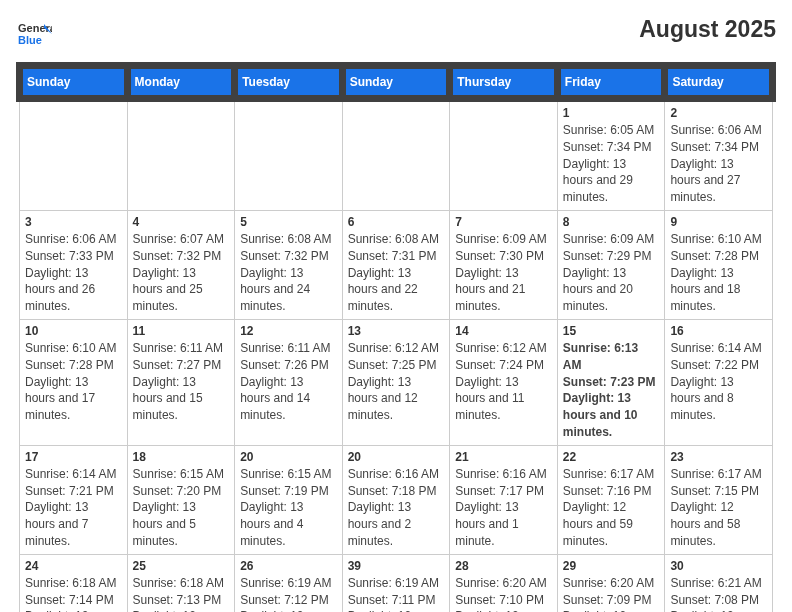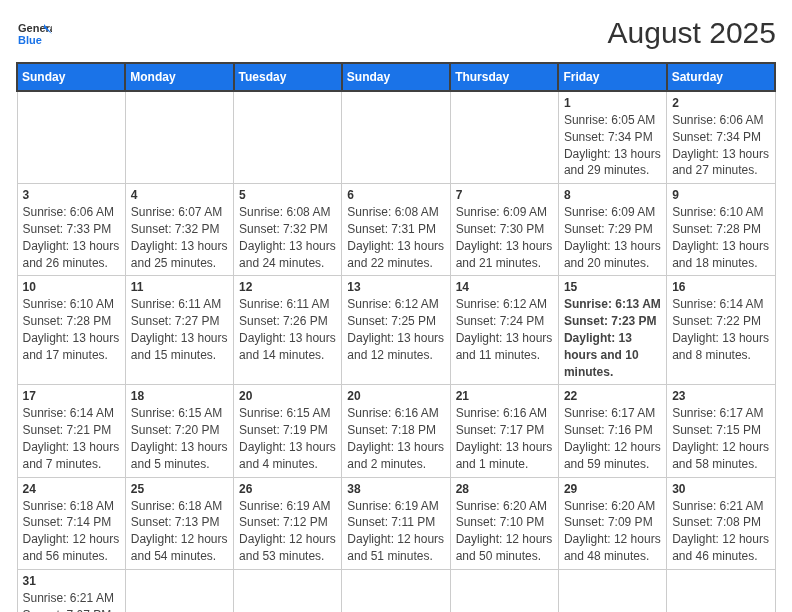--- a/index.html
+++ b/index.html
@@ -22,41 +22,41 @@
       gap: 4px;
     }
     .logo-icon {
       width: 36px;
       height: 36px;
     }
     .title-area {
       text-align: right;
     }
     .calendar-title {
-      font-size: 30px;
-      font-weight: normal;
+      font-size: 23px;
+      font-weight: bold;
       color: #333;
     }
     .calendar-subtitle {
       font-size: 14px;
       color: #555;
     }
     .calendar-table {
       width: 100%;
       border-collapse: collapse;
       border: 1px solid #ccc;
     }
     .calendar-table th {
       background-color: #1a73e8;
       color: #fff;
       font-size: 12px;
       font-weight: bold;
       padding: 6px 4px;
       text-align: left;
-      border: 2px solid #404040;
+      border: 7px solid #404040;
     }
     .calendar-table td {
       border: 1px solid #ccc;
       vertical-align: top;
       padding: 4px 5px;
       font-size: 10px;
       color: #333;
       width: calc(100% / 7);
       min-height: 80px;
     }
@@ -269,21 +269,21 @@
 Sunset: 7:13 PM
 Daylight: 12 hours and 54 minutes.</div>
         </td>
         <td>
           <div class="day-number">26</div>
           <div class="day-info" style="white-space: pre-line;">Sunrise: 6:19 AM
 Sunset: 7:12 PM
 Daylight: 12 hours and 53 minutes.</div>
         </td>
         <td>
-          <div class="day-number">38</div>
+          <div class="day-number">39</div>
           <div class="day-info" style="white-space: pre-line;">Sunrise: 6:19 AM
 Sunset: 7:11 PM
 Daylight: 12 hours and 51 minutes.</div>
         </td>
         <td>
           <div class="day-number">28</div>
           <div class="day-info" style="white-space: pre-line;">Sunrise: 6:20 AM
 Sunset: 7:10 PM
 Daylight: 12 hours and 50 minutes.</div>
         </td>

